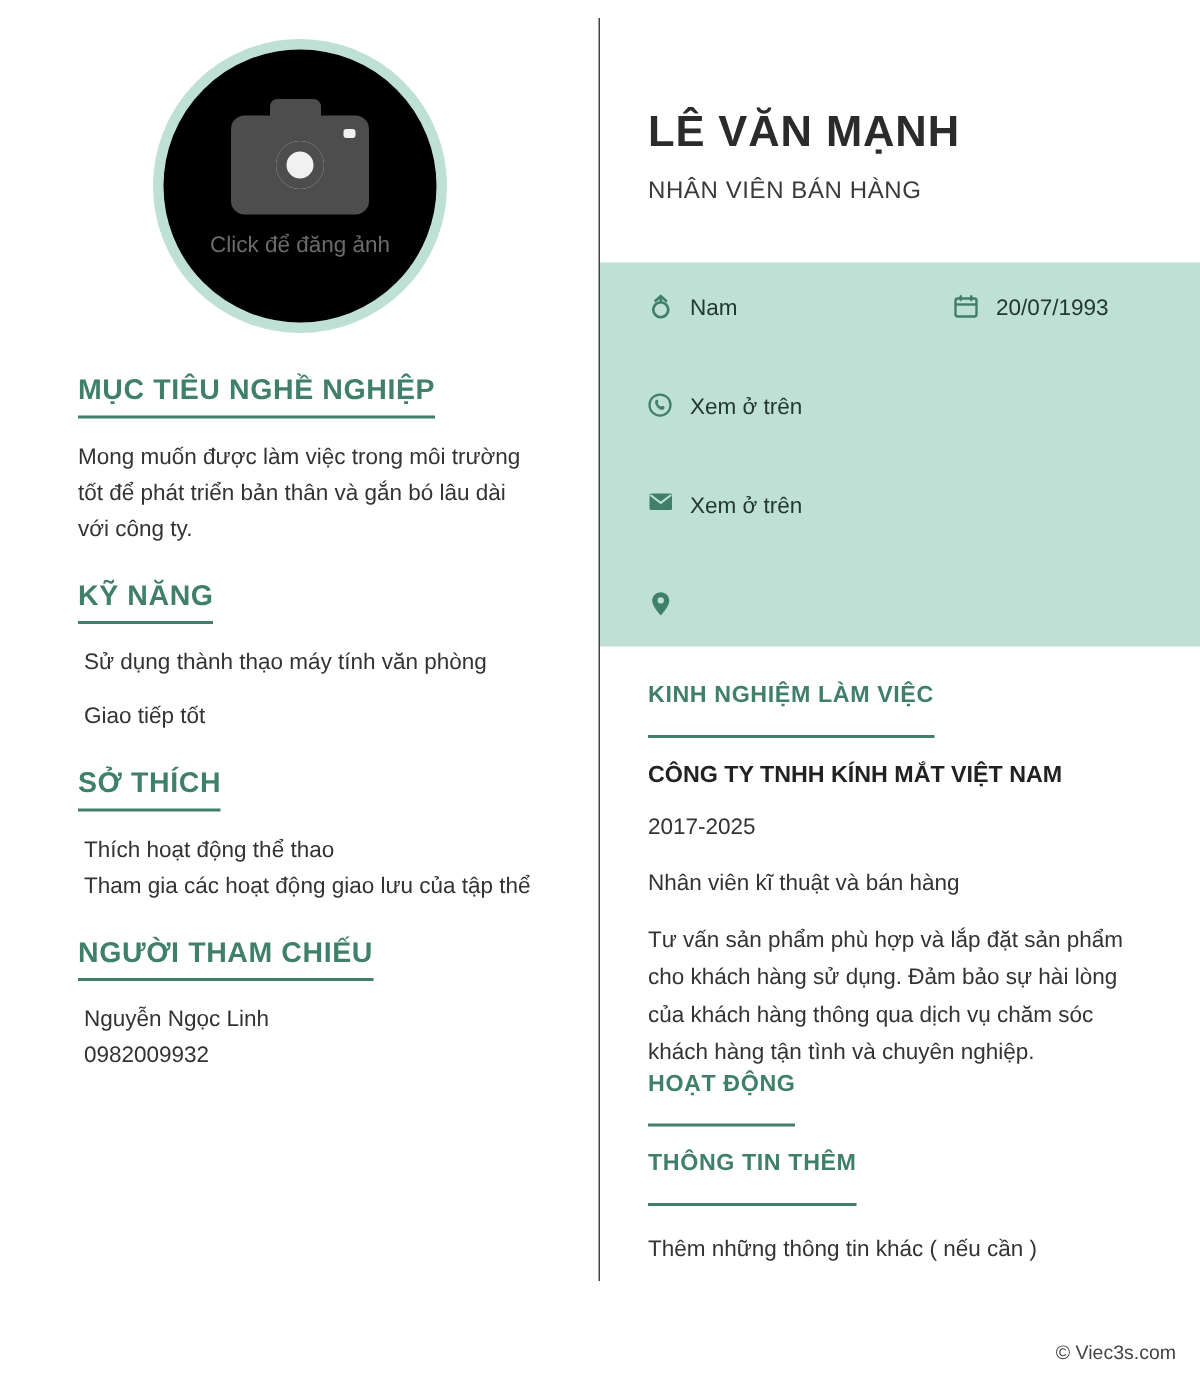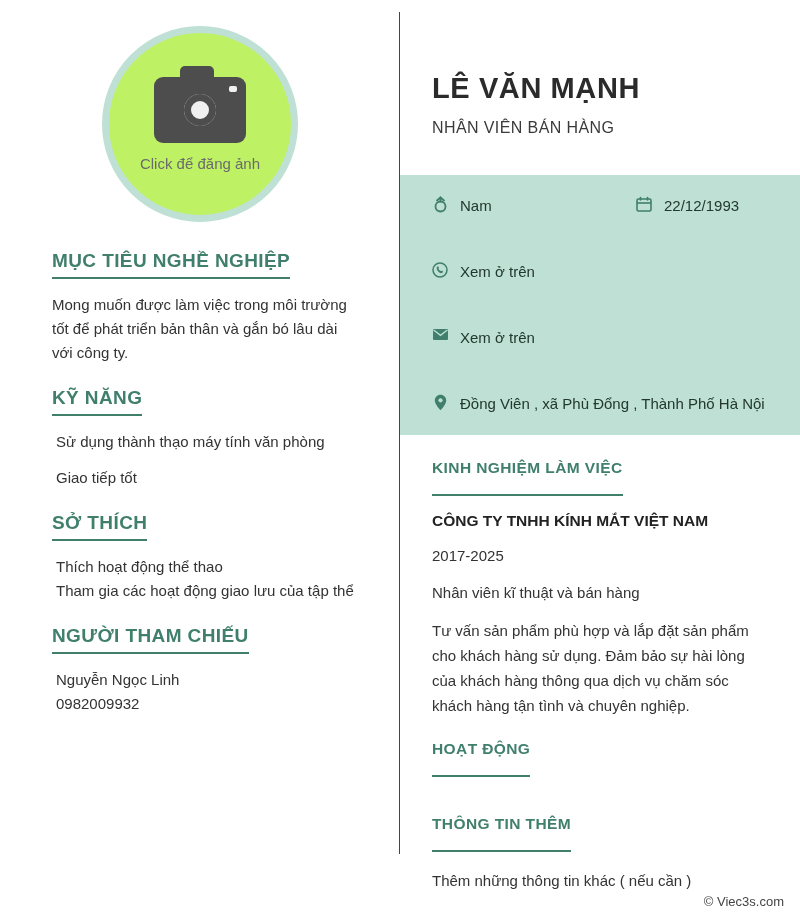--- a/index.html
+++ b/index.html
@@ -41,21 +41,21 @@
     width: 400px;
     position: relative;
   }
 
   
   .photo-wrap {
     margin: 26px auto 0 auto;
     width: 196px;
     height: 196px;
     border-radius: 50%;
-    background: #bef264;
+    background: #000000;
     border: 7px solid #bfe0d4;
     display: flex;
     flex-direction: column;
     align-items: center;
     justify-content: center;
     cursor: pointer;
   }
   .cam {
     position: relative;
     width: 92px;
@@ -198,21 +198,21 @@
     color: #333;
     margin: 0 0 14px 0;
     line-height: 23px;
   }
   .exp-desc {
     font-size: 15px;
     color: #333;
     line-height: 25px;
     margin: 0;
   }
-  .sec-r + .sec-r { margin-top: 22px; }
+  .sec-r + .sec-r { }
 
   
   .footer {
     position: absolute;
     right: 16px;
     bottom: 10px;
     font-size: 13px;
     color: #444;
   }
 </style>
@@ -284,21 +284,21 @@
 
         <div class="info-row">
           <span class="ico">
             <svg width="16" height="16" viewBox="0 0 16 16">
               <rect x="1" y="3" width="14" height="12" rx="1.5" fill="none" stroke="#3f7f6b" stroke-width="1.6"></rect>
               <path d="M1 7 H15" stroke="#3f7f6b" stroke-width="1.6"></path>
               <path d="M4.5 1.5 V4" stroke="#3f7f6b" stroke-width="1.6" stroke-linecap="round"></path>
               <path d="M11.5 1.5 V4" stroke="#3f7f6b" stroke-width="1.6" stroke-linecap="round"></path>
             </svg>
           </span>
-          <span>22/12/1993</span>
+          <span>20/07/1993</span>
         </div>
 
         <div class="info-row wide">
           <span class="ico">
             <svg width="16" height="16" viewBox="0 0 16 16">
               <circle cx="8" cy="8" r="7" fill="none" stroke="#3f7f6b" stroke-width="1.5"></circle>
               <path d="M5.4 4.6 c1.6-.4 1.6 1.2 1.2 2 -.3.7 1.6 2.6 2.3 2.3 .8-.4 2.4-.4 2 1.2 -.3 1.3-2.2 1.6-3.6.4 -1.4-1.2-2.7-3-2.6-4.3 0-.8.3-1.4.7-1.6z" fill="#3f7f6b"></path>
             </svg>
           </span>
           <span>Xem ở trên</span>
@@ -314,21 +314,20 @@
           <span>Xem ở trên</span>
         </div>
 
         <div class="info-row wide">
           <span class="ico">
             <svg width="13" height="17" viewBox="0 0 13 17">
               <path d="M6.5 .8 C3.3 .8 .8 3.3 .8 6.5 C.8 10.6 6.5 16.2 6.5 16.2 C6.5 16.2 12.2 10.6 12.2 6.5 C12.2 3.3 9.7 .8 6.5 .8 Z" fill="#3f7f6b"></path>
               <circle cx="6.5" cy="6.3" r="2.1" fill="#bfe0d4"></circle>
             </svg>
           </span>
-          <span>Đồng Viên , xã Phù Đổng , Thành Phố Hà Nội</span>
         </div>
 
       </div>
 
       <div class="r-body">
 
         <div class="sec-r">
           <div class="sec-title-r">KINH NGHIỆM LÀM VIỆC</div>
           <div class="exp-company">CÔNG TY TNHH KÍNH MẮT VIỆT NAM</div>
           <div class="exp-line">2017-2025</div>

